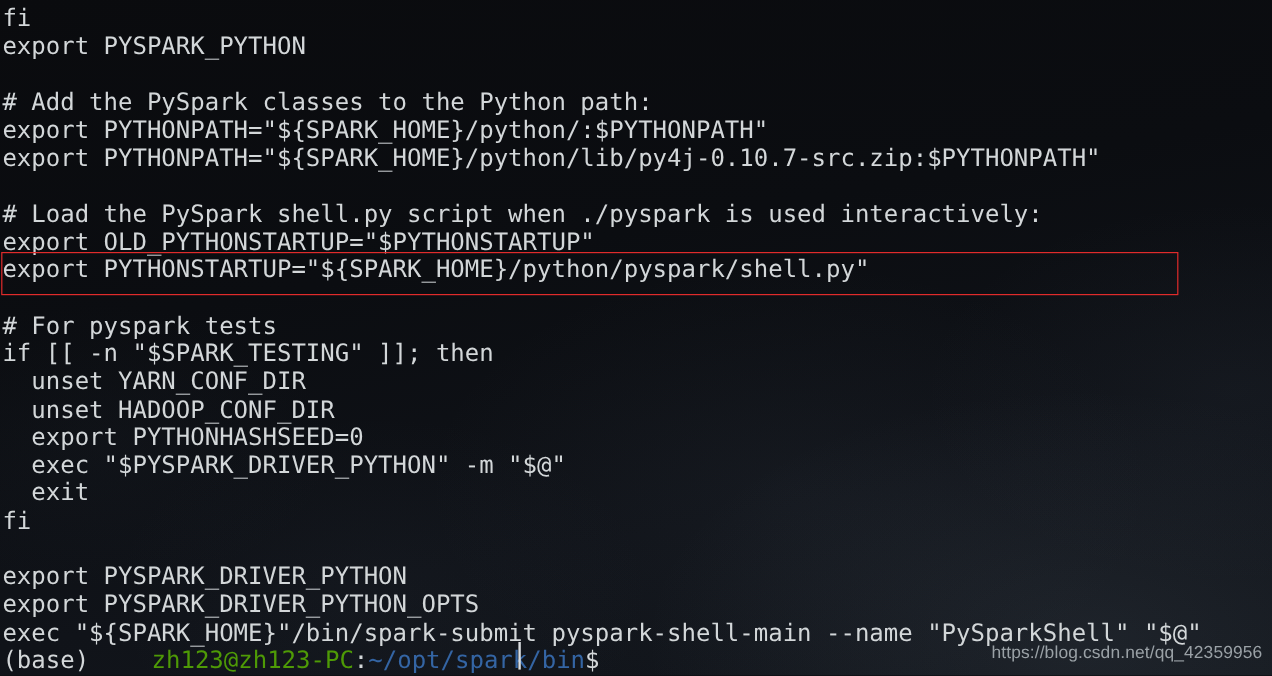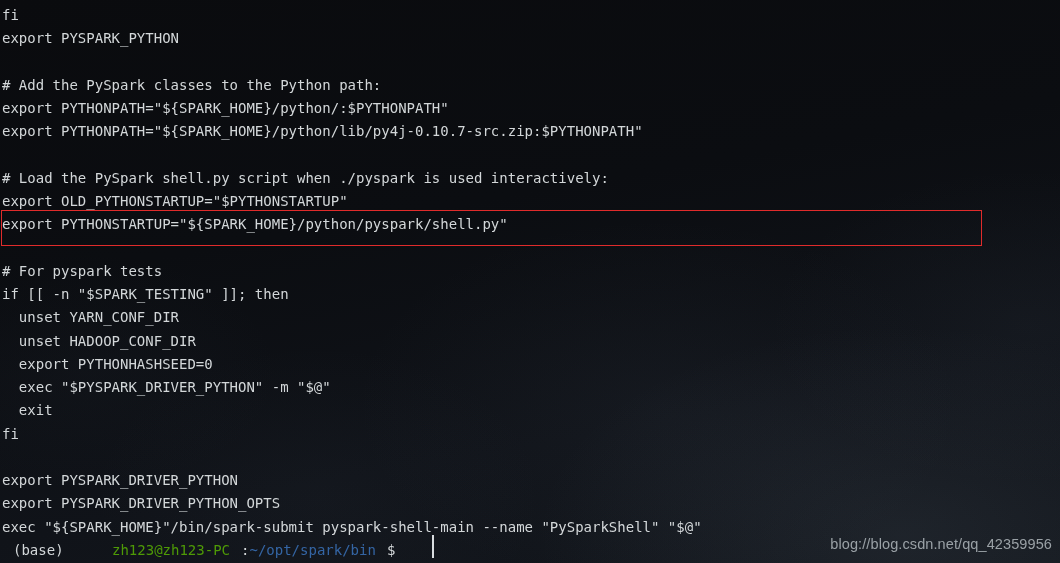--- a/index.html
+++ b/index.html
@@ -22,33 +22,33 @@
       linear-gradient(170deg, #0a0b0e 0%, #0b0d11 38%, #101319 72%, #13171d 100%);
     font-family: "DejaVu Sans Mono", "Liberation Mono", monospace;
     -webkit-font-smoothing: antialiased;
   }
   #code {
     position: absolute;
     left: 2px;
     top: 4px;
     margin: 0;
     padding: 0;
-    font-size: 14px;
+    font-size: 20px;
     line-height: 23.25px;
     color: #d3d7d9;
     white-space: pre;
     letter-spacing: 0px;
   }
   #code .line {
     height: 23.25px;
     white-space: pre;
   }
   .seg-user { color: #4e9a06; margin-left: 40px; }
   .seg-path { color: #3465a4; }
-  .seg-plain { color: #d3d7d9; margin-left: 11px; }
+  .seg-plain { color: #d3d7d9; }
   #highlight-box {
     position: absolute;
     left: 1px;
     top: 210px;
     width: 981px;
     height: 36px;
     border: 1.5px solid #e02b2b;
     box-sizing: border-box;
     pointer-events: none;
     background: transparent;
@@ -76,14 +76,14 @@
 <body>
 
 <div id="terminal">
 
   <div id="code"><div class="line">fi</div><div class="line">export PYSPARK_PYTHON</div><div class="line">&nbsp;</div><div class="line"># Add the PySpark classes to the Python path:</div><div class="line">export PYTHONPATH="${SPARK_HOME}/python/:$PYTHONPATH"</div><div class="line">export PYTHONPATH="${SPARK_HOME}/python/lib/py4j-0.10.7-src.zip:$PYTHONPATH"</div><div class="line">&nbsp;</div><div class="line"># Load the PySpark shell.py script when ./pyspark is used interactively:</div><div class="line">export OLD_PYTHONSTARTUP="$PYTHONSTARTUP"</div><div class="line">export PYTHONSTARTUP="${SPARK_HOME}/python/pyspark/shell.py"</div><div class="line">&nbsp;</div><div class="line"># For pyspark tests</div><div class="line">if [[ -n "$SPARK_TESTING" ]]; then</div><div class="line">  unset YARN_CONF_DIR</div><div class="line">  unset HADOOP_CONF_DIR</div><div class="line">  export PYTHONHASHSEED=0</div><div class="line">  exec "$PYSPARK_DRIVER_PYTHON" -m "$@"</div><div class="line">  exit</div><div class="line">fi</div><div class="line">&nbsp;</div><div class="line">export PYSPARK_DRIVER_PYTHON</div><div class="line">export PYSPARK_DRIVER_PYTHON_OPTS</div><div class="line">exec "${SPARK_HOME}"/bin/spark-submit pyspark-shell-main --name "PySparkShell" "$@"</div><div class="line"><span class="seg-plain">(base) </span><span class="seg-user">zh123@zh123-PC</span><span class="seg-plain">:</span><span class="seg-path">~/opt/spark/bin</span><span class="seg-plain">$ </span></div></div>
 
   <div id="highlight-box"></div>
 
   <div id="cursor"></div>
 
-  <div id="watermark">blog://blog.csdn.net/qq_42359956</div>
+  <div id="watermark">https://blog.csdn.net/qq_42359956</div>
 </div>
 
 </body></html>

